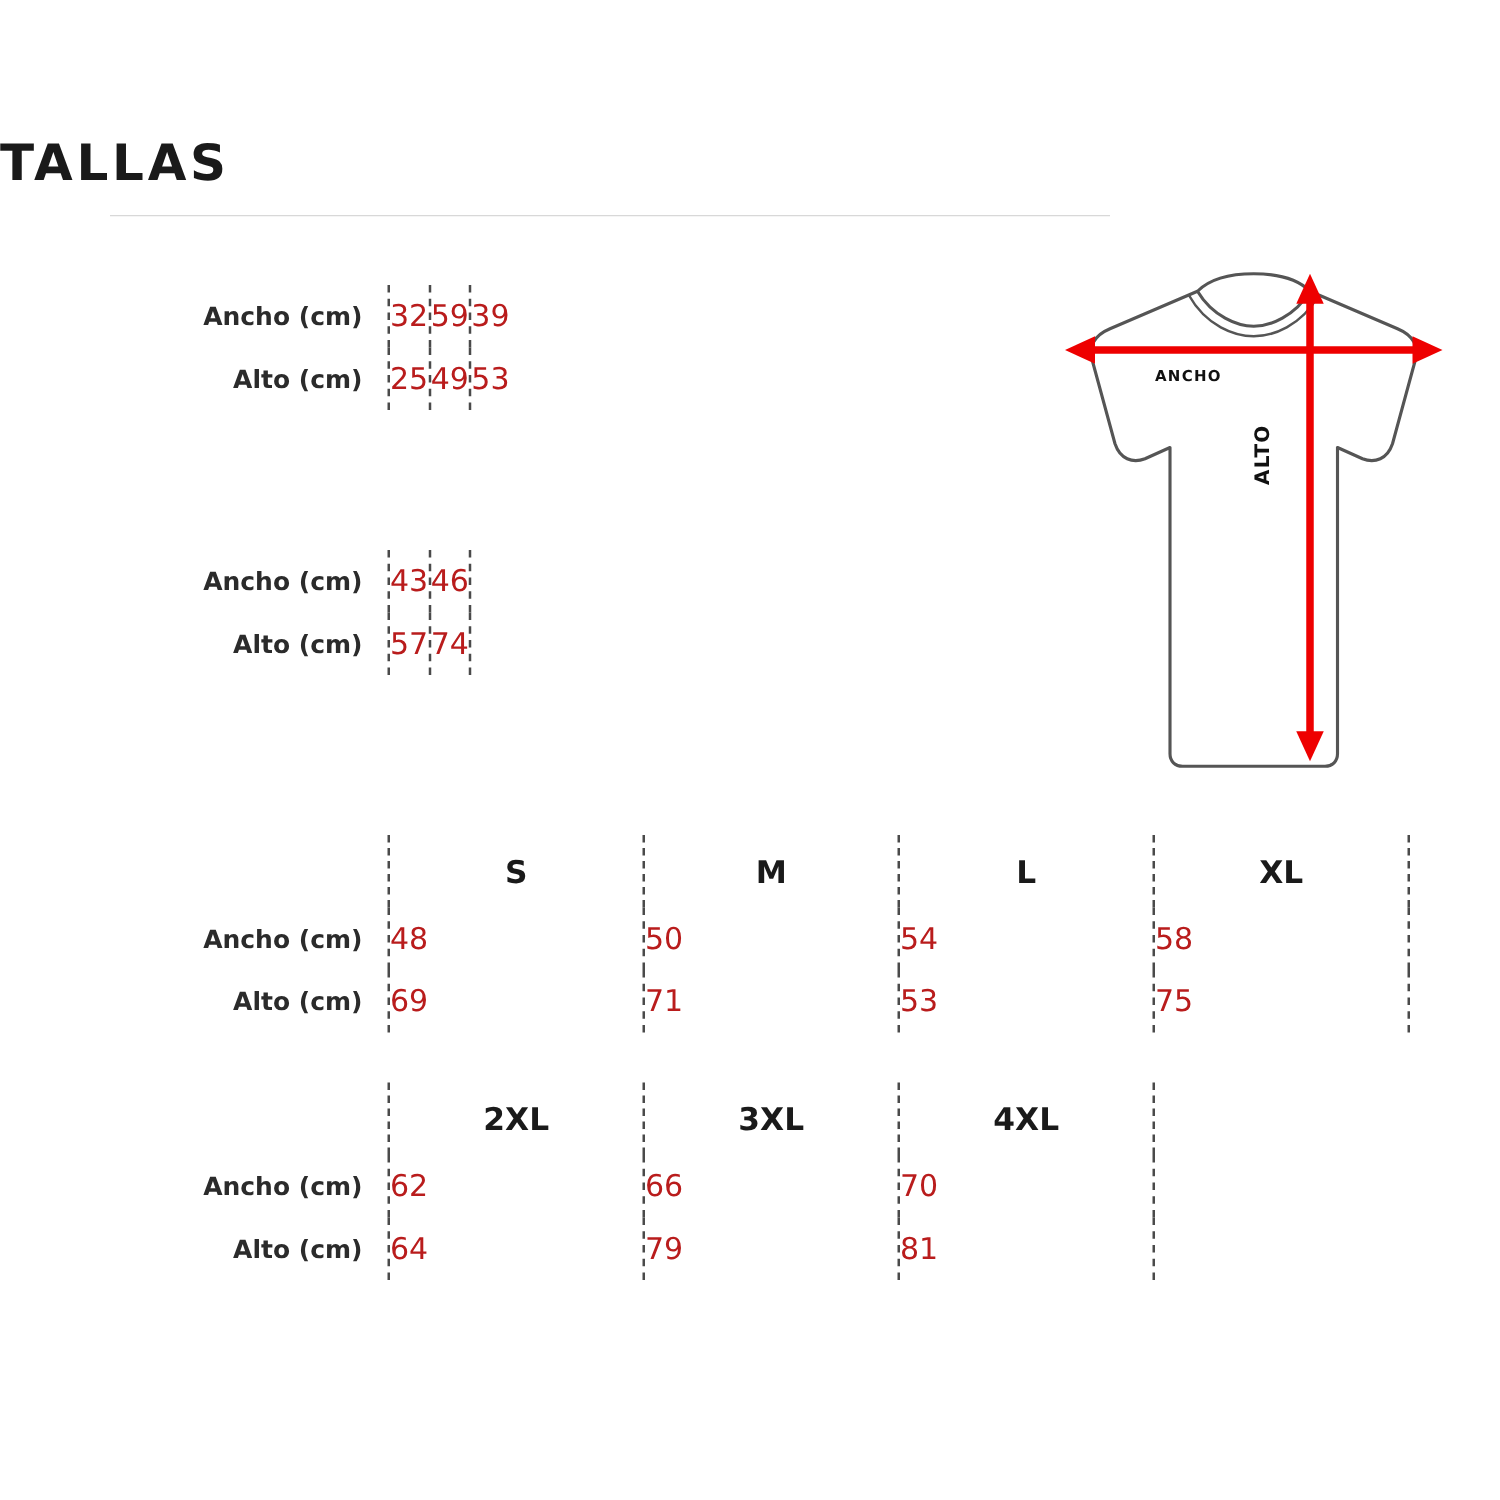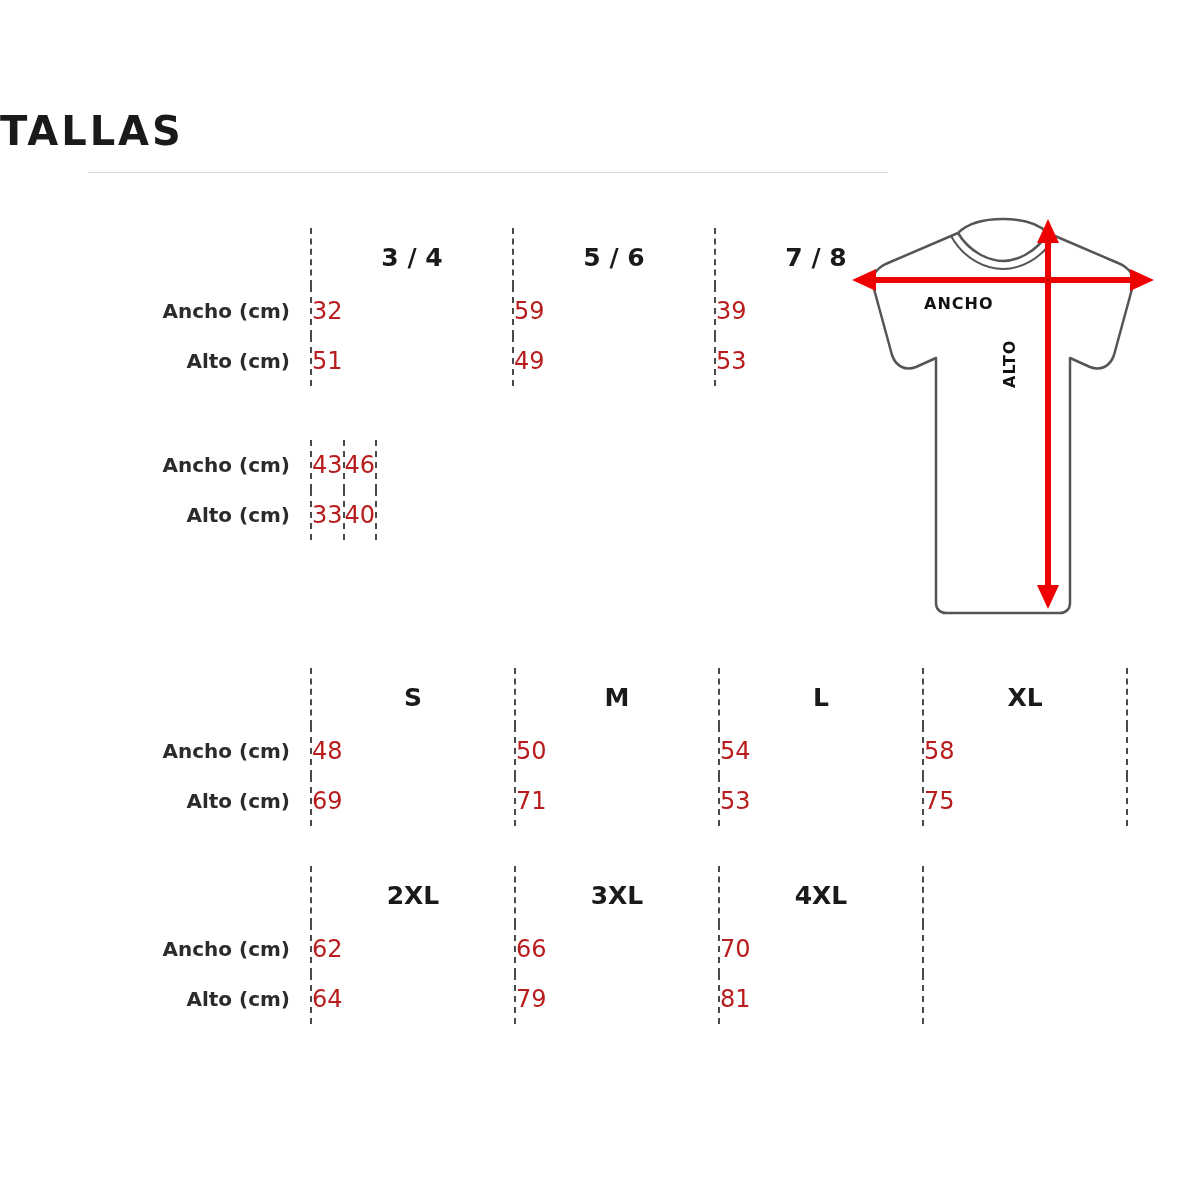--- a/index.html
+++ b/index.html
@@ -86,21 +86,21 @@
     left: 818px;
     top: 205px;
     width: 370px;
     height: 430px;
   }
   .shirt-wrap svg { display: block; }
   .lbl-ancho {
     position: absolute;
     left: 924px;
     top: 294px;
-    font-size: 16px;
+    font-size: 12px;
     font-weight: bold;
     letter-spacing: 1px;
     color: #111;
   }
   .lbl-alto {
     position: absolute;
     left: 1000px;
     top: 388px;
     font-size: 16px;
     font-weight: bold;
@@ -114,55 +114,49 @@
 <body>
 
 <div class="page">
 
   <div class="title">TALLAS</div>
   <div class="title-rule"></div>
 
   <div class="table-block" style="top: 228px;">
     <table class="tbl">
       <tbody>
-          <tr class="rowh-head">
-        <td class="lbl-col"></td>
-        <td class="size-head dashed-left" style="width:200px">3 / 4</td>
-        <td class="size-head dashed-left" style="width:200px">5 / 6</td>
-        <td class="size-head dashed-left" style="width:200px">7 / 8</td>
-      </tr>
       <tr class="rowh">
         <td class="lbl-col">Ancho (cm)</td>
         <td class="val dashed-left">32</td>
         <td class="val dashed-left">59</td>
         <td class="val dashed-left">39</td>
       </tr>
       <tr class="rowh">
         <td class="lbl-col">Alto (cm)</td>
-        <td class="val dashed-left">51</td>
+        <td class="val dashed-left">25</td>
         <td class="val dashed-left">49</td>
         <td class="val dashed-left">53</td>
       </tr>
     </tbody>
       </table>
   </div>
 
   <div class="table-block" style="top: 440px;">
     <table class="tbl">
       <tbody>
       <tr class="rowh">
         <td class="lbl-col">Ancho (cm)</td>
         <td class="val dashed-left">43</td>
         <td class="val dashed-left">46</td>
         <td class="val dashed-left"></td>
       </tr>
       <tr class="rowh">
         <td class="lbl-col">Alto (cm)</td>
-        <td class="val dashed-left">33</td>
-        <td class="val dashed-left">40</td>
+        <td class="val dashed-left">57</td>
+        <td class="val dashed-left">74</td>
         <td class="val dashed-left"></td>
       </tr>
     </tbody>
       </table>
   </div>
 
   <div class="table-block" style="top: 668px;">
     <table class="tbl">
       <tbody>
           <tr class="rowh-head">

